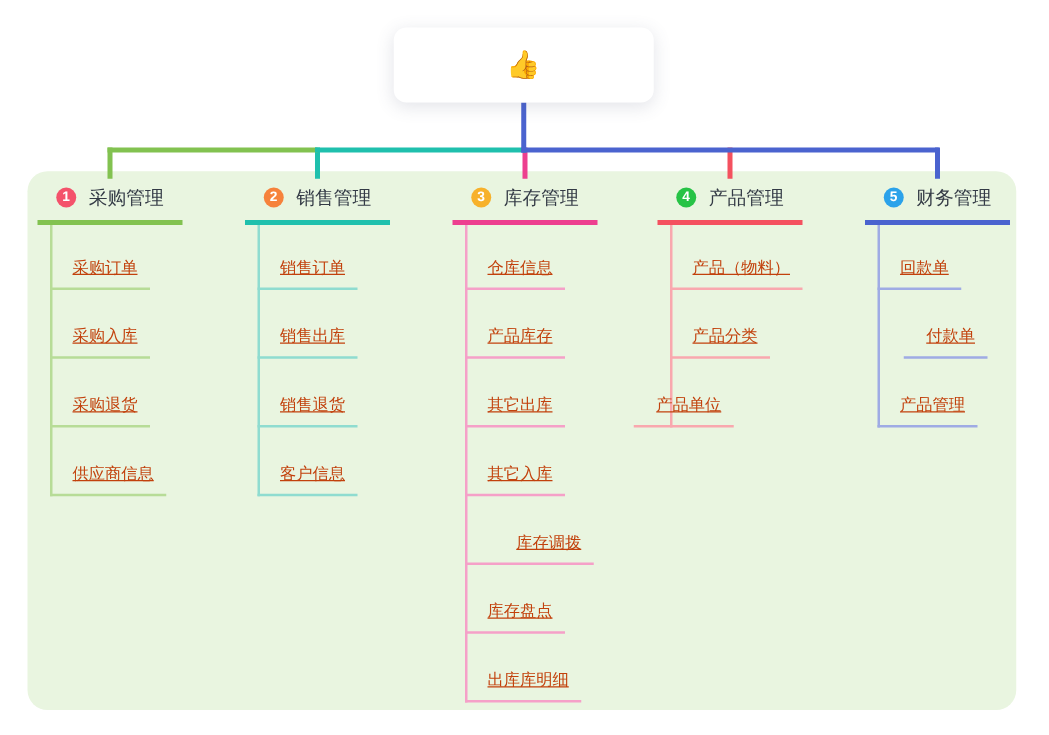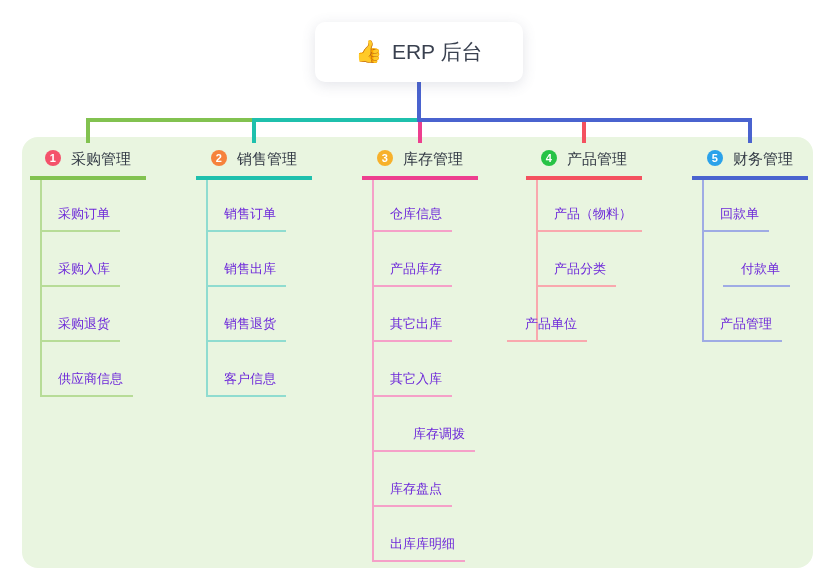--- a/index.html
+++ b/index.html
@@ -58,34 +58,34 @@
     line-height: 16px;
     text-align: center;
     vertical-align: 2px;
     margin-right: 6px;
   }
   .child-item {
     position: absolute;
     padding: 0 10px 7px 18px;
     font-size: 13px;
     line-height: 18px;
-    color: #6d28d9;
+    color: #c2410c;
     white-space: nowrap;
     border-bottom: 2px solid #ccc;
     z-index: 2;
+    text-decoration: underline;
   }
 </style>
 </head>
 <body style="background: rgb(255, 255, 255);">
 
 <div id="canvas">
   <div id="panel" style="background: rgb(233, 245, 224);"></div>
   <div id="root-node">
     <span class="emoji">👍</span>
-    <span>ERP 后台</span>
   </div>
   <div id="connectors">
       <div class="line" style="left: 86px; top: 118px; width: 4px; height: 25px; background: rgb(130, 194, 80);"></div>
       <div class="line" style="left: 252px; top: 118px; width: 4px; height: 25px; background: rgb(31, 192, 173);"></div>
       <div class="line" style="left: 418px; top: 118px; width: 4px; height: 25px; background: rgb(237, 63, 143);"></div>
       <div class="line" style="left: 582px; top: 118px; width: 4px; height: 25px; background: rgb(244, 81, 95);"></div>
       <div class="line" style="left: 748px; top: 118px; width: 4px; height: 25px; background: rgb(74, 99, 207);"></div>
       <div class="line" style="left: 86px; top: 118px; width: 168px; height: 4px; background: rgb(130, 194, 80);"></div>
       <div class="line" style="left: 252px; top: 118px; width: 169px; height: 4px; background: rgb(31, 192, 173);"></div>
       <div class="line" style="left: 417px; top: 118px; width: 334px; height: 4px; background: rgb(74, 99, 207);"></div>

